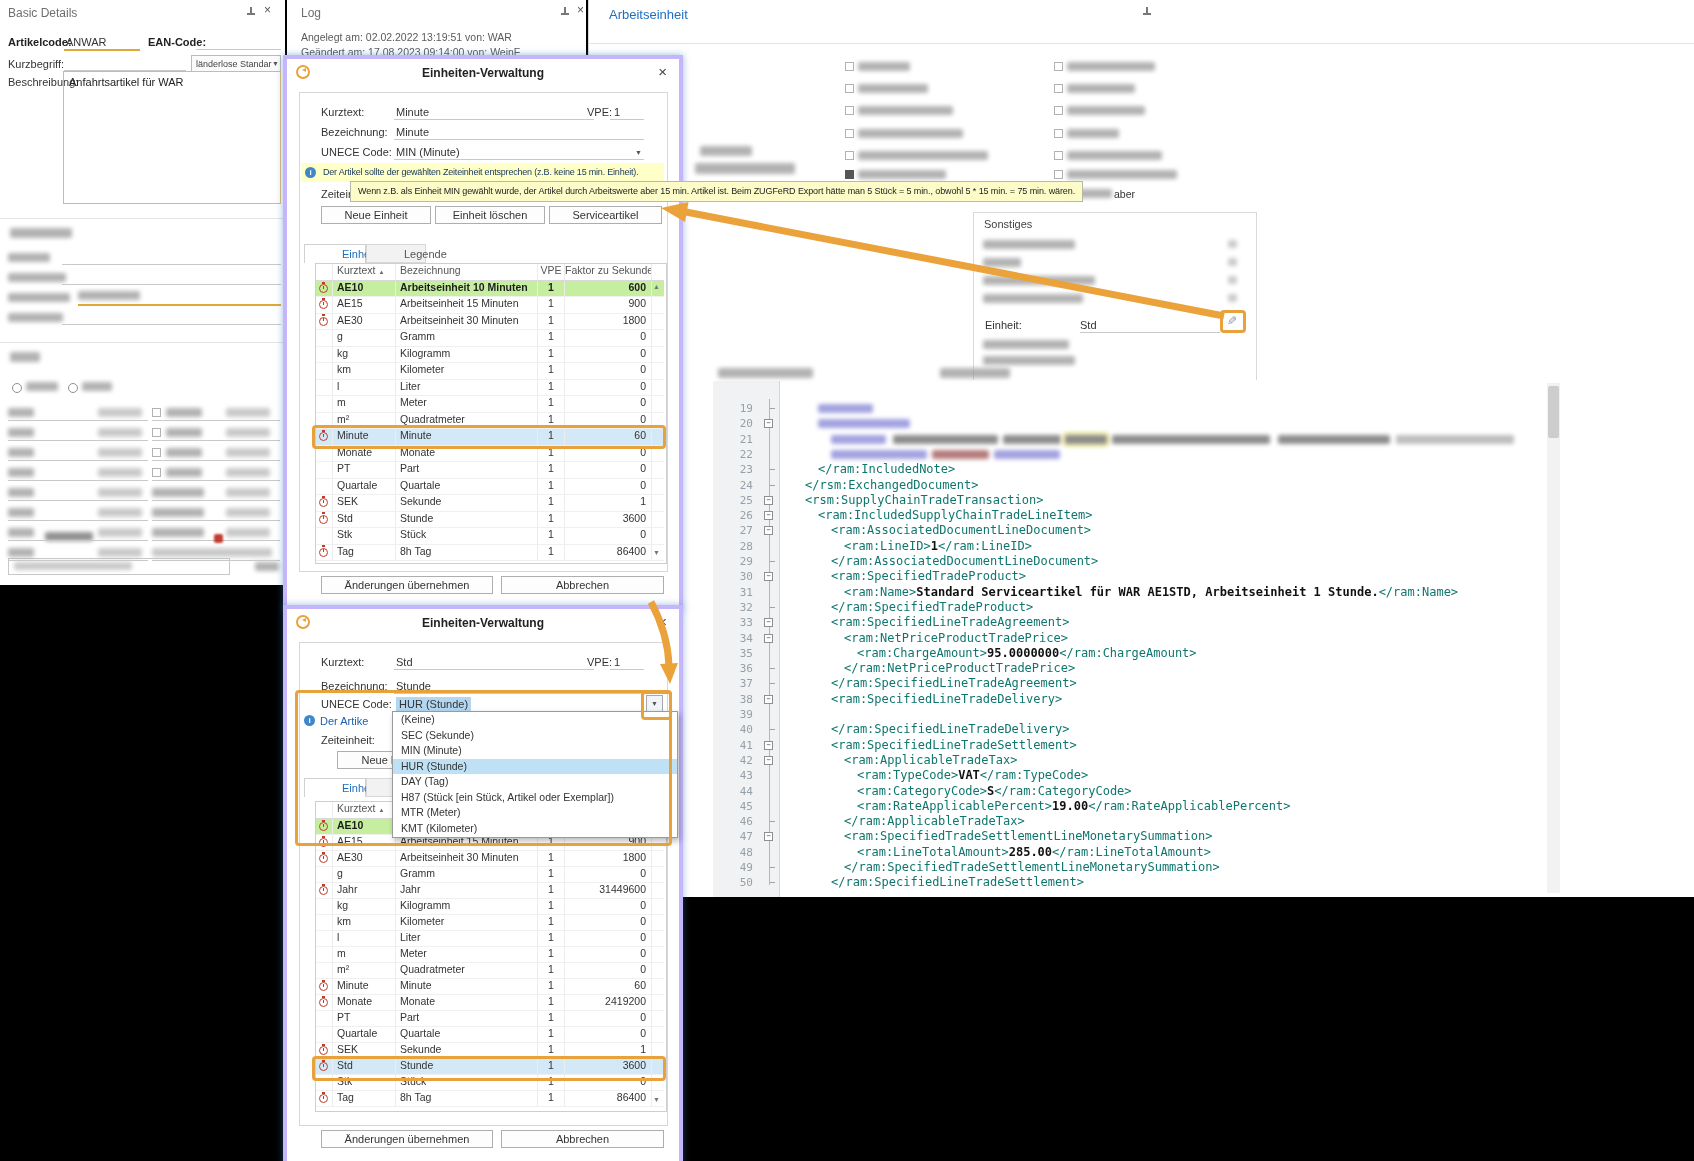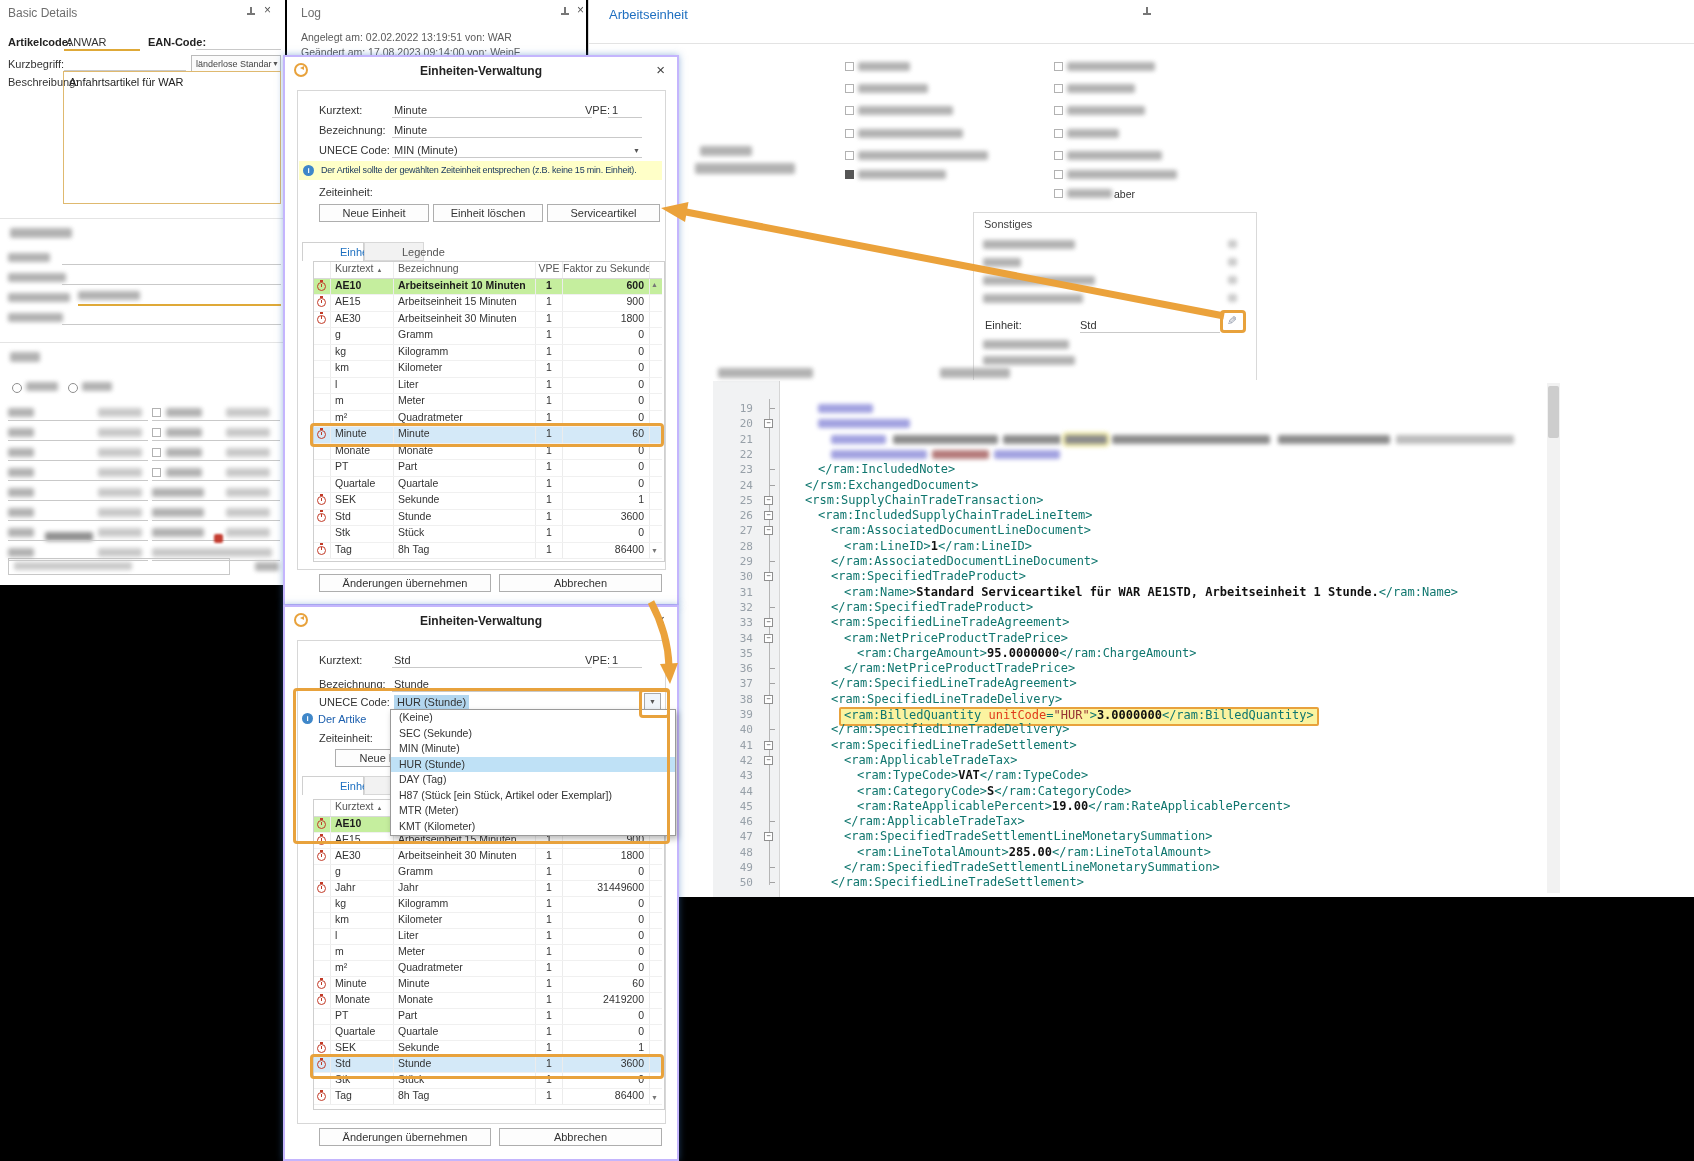--- a/index.html
+++ b/index.html
@@ -11,21 +11,21 @@
   .lbl{position:absolute;font-size:11px;color:#333;white-space:nowrap;}
   .lbl.b{font-weight:bold;color:#222;}
   .sm{font-size:10.5px;color:#5a5a5a;}
   .uline{position:absolute;height:1px;background:#c9c9c9;}
   .uline.gold{background:#DFA938;height:2px;}
   .pin{position:absolute;width:10px;height:10px;}
   .pin:before{content:"";position:absolute;left:4px;top:0;width:2px;height:6px;background:#777;}
   .pin:after{content:"";position:absolute;left:1px;top:6px;width:8px;height:2px;background:#777;}
   .xglyph{position:absolute;font-size:12px;color:#555;line-height:12px;}
   .caret{position:absolute;font-size:7px;color:#555;}
-  .dialog{position:absolute;background:#fff;border:2px solid #c4b5fd;box-shadow:0 0 7px rgba(60,120,190,.5);z-index:10;}
+  .dialog{position:absolute;background:#fff;border:4px solid #c4b5fd;box-shadow:0 0 7px rgba(60,120,190,.5);z-index:10;}
   .dlg-title{position:absolute;top:7px;left:0;right:0;text-align:center;font-weight:bold;font-size:12px;color:#222;}
   .dlg-x{position:absolute;top:4px;right:12px;font-size:15px;color:#444;}
   .dlg-ico{position:absolute;top:6px;left:9px;width:10px;height:10px;border:2px solid #E8A23C;border-radius:50%;}
   .dlg-ico:after{content:"";position:absolute;left:2px;top:1px;border:2.5px solid transparent;border-right:4px solid #E8A23C;}
   .gbox{position:absolute;border:1px solid #d7d7d7;}
   .btn{position:absolute;background:#fdfdfd;border:1px solid #aeaeae;font-size:11px;color:#333;
        text-align:center;line-height:17px;height:18px;box-sizing:border-box;white-space:nowrap;overflow:hidden;}
   .infobar{position:absolute;background:#FFFFC8;height:19px;line-height:18px;font-size:9px;letter-spacing:-0.2px;
            color:#17365D;white-space:nowrap;overflow:hidden;}
   .iico{position:absolute;width:11px;height:11px;border-radius:50%;background:#3f87c9;}
@@ -249,21 +249,20 @@
         <div class="ftick"></div>
         <div class="xcode" style="left: 168px;"><span class="xt">&lt;/ram:SpecifiedLineTradeAgreement&gt;</span></div>
       </div>
       <div class="xline" style="top: 691.7px;">
         <div class="xnum">38</div>
         <div class="fbox">−</div>
         <div class="xcode" style="left: 168px;"><span class="xt">&lt;ram:SpecifiedLineTradeDelivery&gt;</span></div>
       </div>
       <div class="xline" style="top: 707px;">
         <div class="xnum">39</div>
-        <div class="xcode xhl" style="left: 181px;"><span class="xt">&lt;ram:BilledQuantity </span><span class="xa">unitCode</span><span class="xt">=</span><span class="xq">"HUR"</span><span class="xt">&gt;</span><span class="xv">3.0000000</span><span class="xt">&lt;/ram:BilledQuantity&gt;</span></div>
       </div>
       <div class="xline" style="top: 722.3px;">
         <div class="xnum">40</div>
         <div class="ftick"></div>
         <div class="xcode" style="left: 168px;"><span class="xt">&lt;/ram:SpecifiedLineTradeDelivery&gt;</span></div>
       </div>
       <div class="xline" style="top: 737.6px;">
         <div class="xnum">41</div>
         <div class="fbox">−</div>
         <div class="xcode" style="left: 168px;"><span class="xt">&lt;ram:SpecifiedLineTradeSettlement&gt;</span></div>
@@ -497,20 +496,21 @@
         </div>
       </div>
     <div class="caret" style="left:366px;top:224px;color:#777;">▲</div>
     <div class="caret" style="left:366px;top:490px;color:#777;">▼</div>
     <div class="obox" style="left:25px;top:366px;width:348px;height:18px;"></div>
 
     <div class="btn" style="left:34px;top:517px;width:172px;">Änderungen übernehmen</div>
     <div class="btn" style="left:214px;top:517px;width:163px;">Abbrechen</div>
   </div>
 
+  <div class="tooltipbox">Wenn z.B. als Einheit MIN gewählt wurde, der Artikel durch Arbeitswerte aber 15 min. Artikel ist. Beim ZUGFeRD Export hätte man 5 Stück = 5 min., obwohl 5 * 15 min. = 75 min. wären.</div>
 
   <div class="dialog" id="dlg2" style="left:283px;top:605px;width:392px;height:552px;">
     <div class="dlg-ico"></div>
     <div class="dlg-title">Einheiten-Verwaltung</div>
     <div class="dlg-x">×</div>
     <div class="gbox" style="left:12px;top:33px;width:367px;height:482px;"></div>
 
     <div class="lbl" style="left:34px;top:47px;">Kurztext:</div>
     <div class="lbl" style="left:109px;top:47px;">Std</div>
     <div class="uline" style="left:107px;top:60px;width:200px;"></div>

